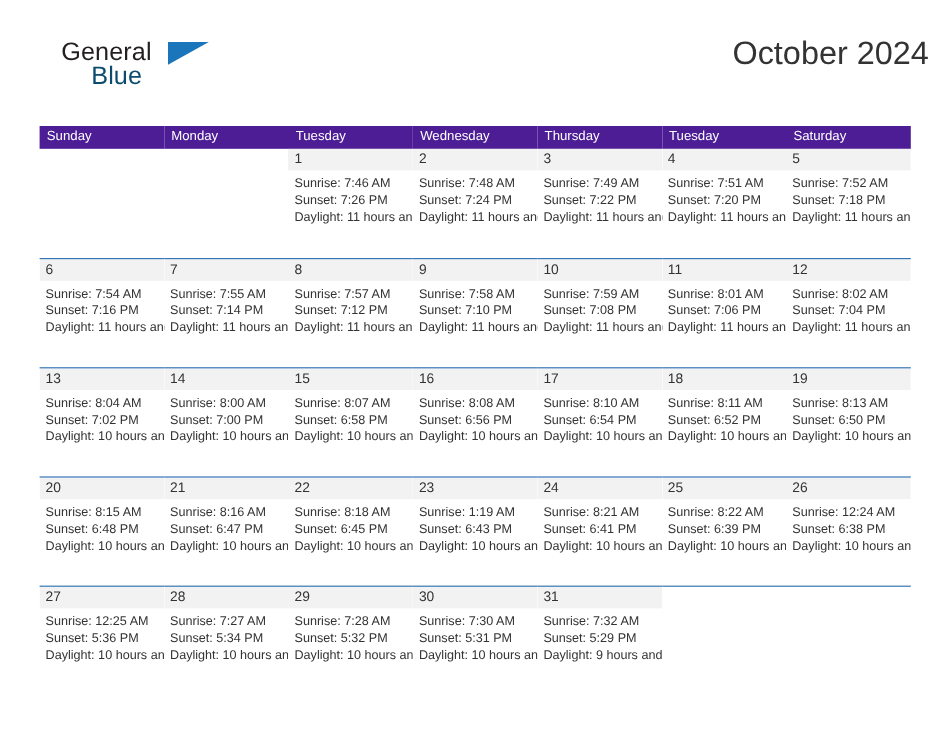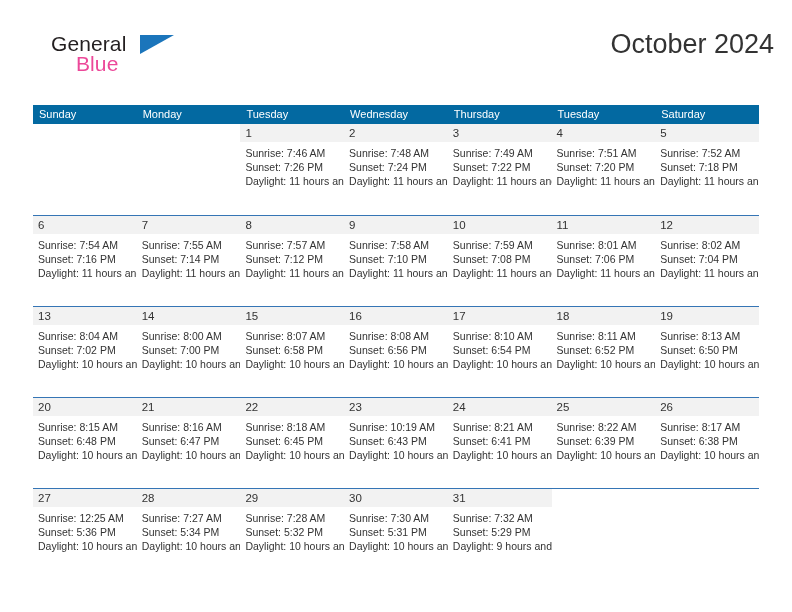--- a/index.html
+++ b/index.html
@@ -44,21 +44,21 @@
     letter-spacing: 0.1px;
     color: #231f20;
     font-family: "Liberation Sans", sans-serif;
   }
   .brand-blue {
     position: absolute;
     left: 28px;
     top: 20px;
     font-size: 21px;
     letter-spacing: 0.1px;
-    color: #ec4899;
+    color: #0c4a6e;
     font-family: "Liberation Sans", sans-serif;
   }
   .brand-triangle {
     position: absolute;
     left: 92px;
     top: 3px;
     width: 0;
     height: 0;
     border-left: 34px solid #1b75bb;
     border-bottom: 19px solid transparent;
@@ -93,21 +93,21 @@
     border-collapse: collapse;
     table-layout: fixed;
   }
   .calendar th,
   .calendar td {
     padding: 0;
     margin: 0;
     vertical-align: top;
   }
   .dow {
-    background: #0369a1;
+    background: #4c1d95;
     color: #ffffff;
     font-size: 11px;
     font-weight: normal;
     text-align: left;
     height: 15px;
     line-height: 19px;
     padding-left: 6px !important;
     box-sizing: border-box;
     width: 103.71px;
   }
@@ -416,21 +416,21 @@
                 <div>Sunrise: 8:18 AM</div>
                 <div>Sunset: 6:45 PM</div>
                 <div class="dl-wrap">Daylight: 10 hours and 27 minutes.</div>
               </div>
             </div>
           </td>
           <td class="day-cell">
             <div class="cell-inner">
               <div class="daynum-band">23</div>
               <div class="details">
-                <div>Sunrise: 10:19 AM</div>
+                <div>Sunrise: 1:19 AM</div>
                 <div>Sunset: 6:43 PM</div>
                 <div class="dl-wrap">Daylight: 10 hours and 23 minutes.</div>
               </div>
             </div>
           </td>
           <td class="day-cell">
             <div class="cell-inner">
               <div class="daynum-band">24</div>
               <div class="details">
                 <div>Sunrise: 8:21 AM</div>
@@ -446,21 +446,21 @@
                 <div>Sunrise: 8:22 AM</div>
                 <div>Sunset: 6:39 PM</div>
                 <div class="dl-wrap">Daylight: 10 hours and 17 minutes.</div>
               </div>
             </div>
           </td>
           <td class="day-cell">
             <div class="cell-inner">
               <div class="daynum-band">26</div>
               <div class="details">
-                <div>Sunrise: 8:17 AM</div>
+                <div>Sunrise: 12:24 AM</div>
                 <div>Sunset: 6:38 PM</div>
                 <div class="dl-wrap">Daylight: 10 hours and 13 minutes.</div>
               </div>
             </div>
           </td>
         </tr>
         <tr class="week-row">
           <td class="day-cell">
             <div class="cell-inner">
               <div class="daynum-band">27</div>

